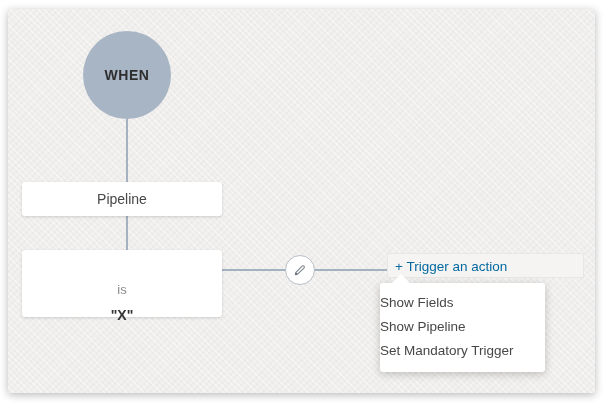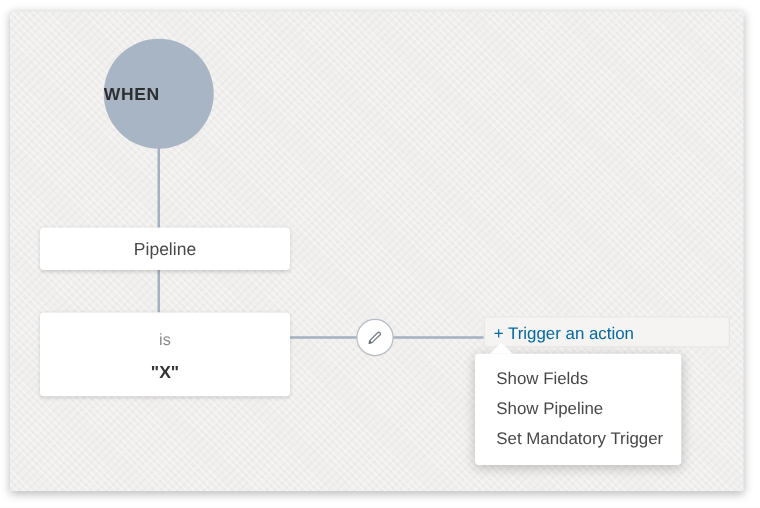--- a/index.html
+++ b/index.html
@@ -13,33 +13,33 @@
       repeating-linear-gradient(135deg, rgba(0,0,0,0.018) 0 2px, rgba(0,0,0,0) 2px 5px);
     border-radius:2px;
     box-shadow:0 2px 8px rgba(0,0,0,0.28);
   }
   
   .v-line{position:absolute;left:118px;top:66px;width:2px;height:175px;background:#a3b1c1;z-index:1;}
   .h-line{position:absolute;left:214px;top:260px;width:166px;height:2px;background:#a3b1c1;z-index:1;}
   
   .when-circle{
     position:absolute;left:75px;top:22px;width:88px;height:88px;border-radius:50%;
-    background:#a7b5c5;z-index:2;display:flex;align-items:center;justify-content:flex-start;
+    background:#a7b5c5;z-index:2;display:flex;align-items:center;justify-content:center;
     cursor:pointer;
   }
   .when-circle span{font-weight:bold;font-size:14px;letter-spacing:0.5px;color:#2e2e2e;}
   
   .node-box{
-    position:absolute;left:24px;width:200px;background:#ffffff;border-radius:3px;
+    position:absolute;left:14px;width:200px;background:#ffffff;border-radius:3px;
     box-shadow:0 1px 3px rgba(0,0,0,0.15);z-index:2;text-align:center;cursor:pointer;
   }
   .box-field{top:173px;height:34px;display:flex;align-items:center;justify-content:center;}
   .box-field span{font-size:14px;color:#474747;}
   .box-cond{top:241px;height:67px;padding-top:0;}
-  .cond-op{display:block;margin-top:14px;font-size:13px;color:#8b8b8b;}
+  .cond-op{display:block;margin-top:32px;font-size:13px;color:#8b8b8b;}
   .cond-val{display:block;margin-top:10px;font-size:14px;color:#333333;font-weight:bold;}
   
   .edit-btn{
     position:absolute;left:277px;top:246px;width:30px;height:30px;border-radius:50%;
     background:#ffffff;border:1px solid #b7bec6;box-sizing:border-box;z-index:3;
     display:flex;align-items:center;justify-content:center;cursor:pointer;
   }
   
   .trigger-strip{
     position:absolute;left:379px;top:244px;width:197px;height:25px;line-height:25px;
@@ -51,21 +51,21 @@
     position:absolute;left:372px;top:274px;width:165px;height:89px;background:#ffffff;
     border-radius:3px;box-shadow:0 2px 9px rgba(0,0,0,0.22);z-index:4;padding-top:8px;
     box-sizing:border-box;
   }
   .dropdown .caret{
     position:absolute;left:12px;top:-9px;width:0;height:0;
     border-left:9px solid transparent;border-right:9px solid transparent;
     border-bottom:9px solid #ffffff;
   }
   .menu-item{
-    height:24px;line-height:24px;padding-left:17px;font-size:13.5px;color:#474747;
+    height:24px;line-height:24px;font-size:13.5px;color:#474747;
     cursor:pointer;white-space:nowrap;
   }
 </style>
 </head>
 <body>
 
 <div class="frame">
   <div class="canvas">
 
     <div class="v-line"></div>

